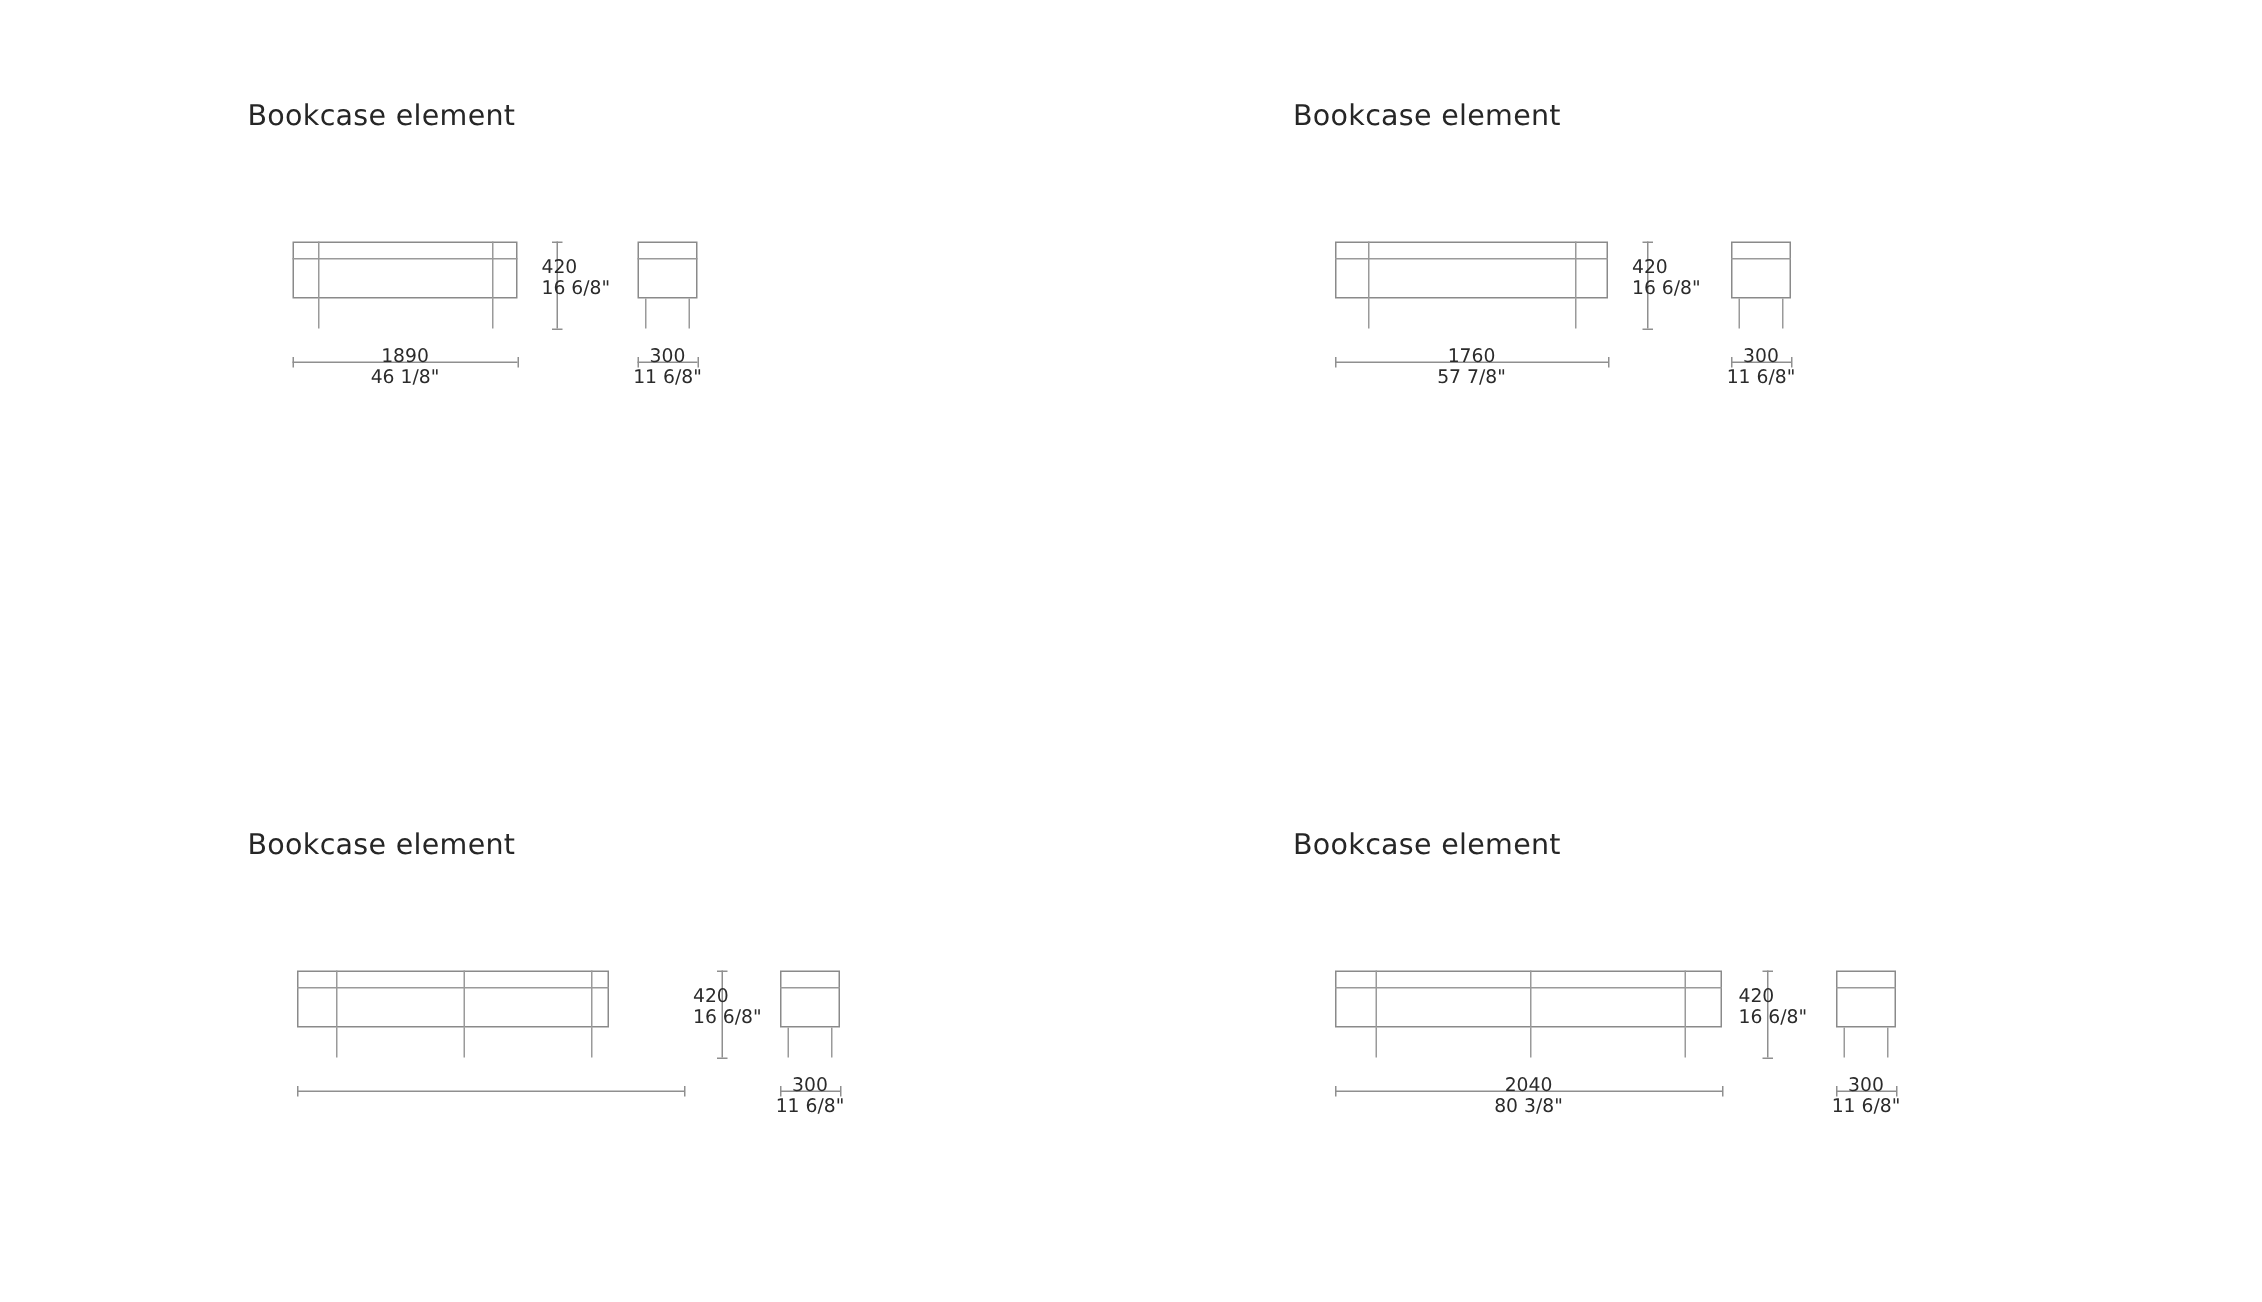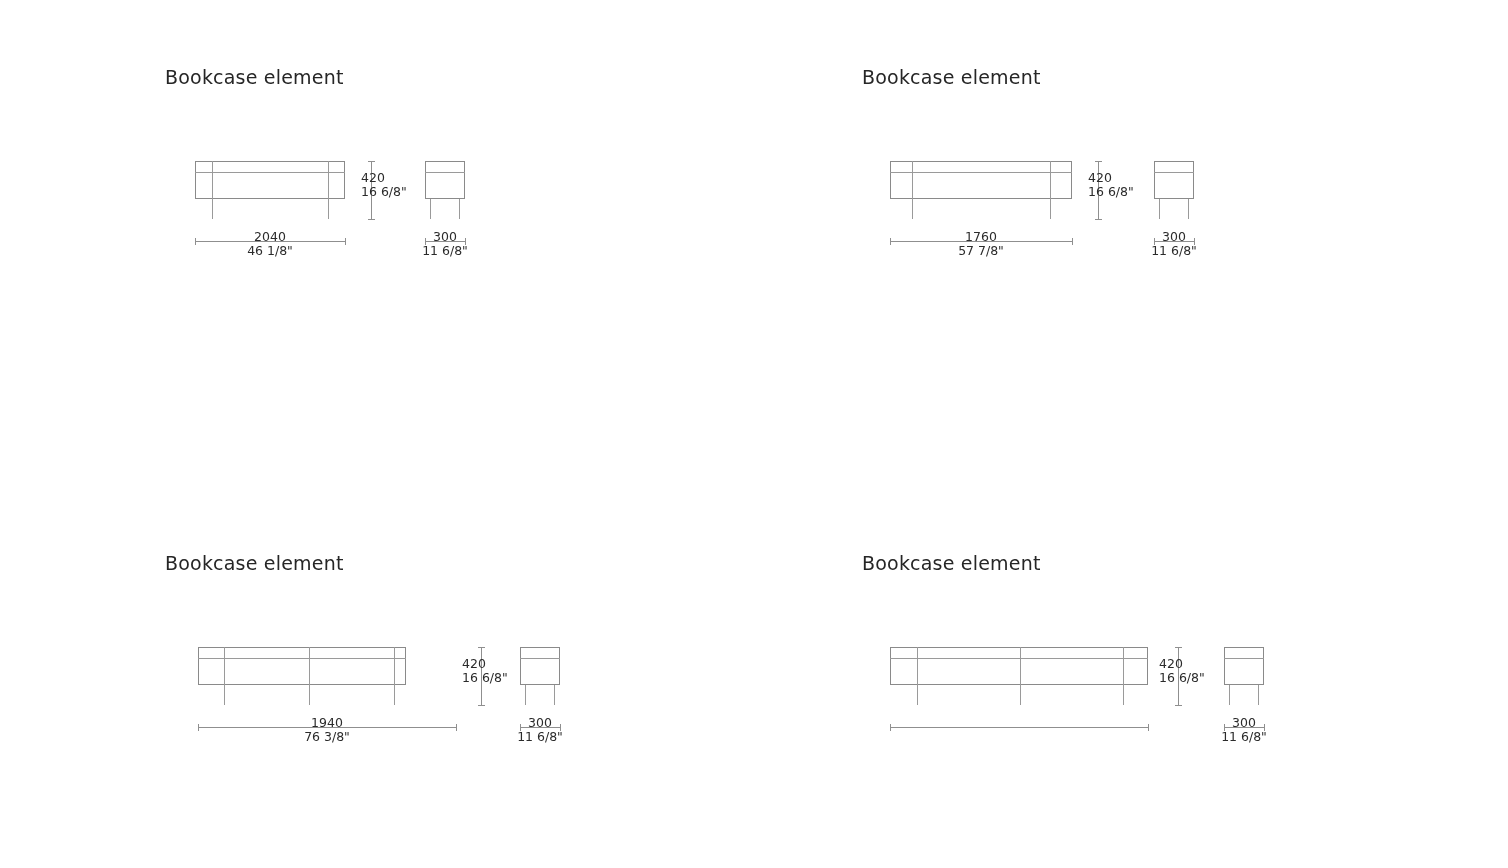--- a/index.html
+++ b/index.html
@@ -136,21 +136,21 @@
         <div class="vdiv" style="left:17px; height:38px;"></div>
         <div class="vdiv" style="left:133px; height:38px;"></div>
         <div class="leg" style="left:17px; top:38px; height:20px;"></div>
         <div class="leg" style="left:133px; top:38px; height:20px;"></div>
       </div>
 
       <div class="dim-line-h" style="left:30px; top:175px; width:150px;"></div>
       <div class="dim-tick-v" style="left:30px; top:172px;"></div>
       <div class="dim-tick-v" style="left:180px; top:172px;"></div>
       <div class="dim-label" style="left:30px; top:164px; width:150px;">
-        <span class="mm">2040</span>
+        <span class="mm">1890</span>
         <span class="inch">46 1/8"</span>
       </div>
 
       <div class="dim-line-v" style="left:206px; top:95px; height:58px;"></div>
       <div class="dim-tick-h" style="left:203px; top:95px;"></div>
       <div class="dim-tick-h" style="left:203px; top:153px;"></div>
       <div class="dim-label left-al" style="left:196px; top:105px; width:70px;">
         <span class="mm">420</span>
         <span class="inch">16 6/8"</span>
       </div>
@@ -233,24 +233,20 @@
         <div class="vdiv" style="left:111px; height:38px;"></div>
         <div class="vdiv" style="left:196px; height:38px;"></div>
         <div class="leg" style="left:26px; top:38px; height:20px;"></div>
         <div class="leg" style="left:111px; top:38px; height:20px;"></div>
         <div class="leg" style="left:196px; top:38px; height:20px;"></div>
       </div>
 
       <div class="dim-line-h" style="left:33px; top:175px; width:258px;"></div>
       <div class="dim-tick-v" style="left:33px; top:172px;"></div>
       <div class="dim-tick-v" style="left:291px; top:172px;"></div>
-      <div class="dim-label" style="left:33px; top:164px; width:258px;">
-        <span class="mm">1940</span>
-        <span class="inch">76 3/8"</span>
-      </div>
 
       <div class="dim-line-v" style="left:316px; top:95px; height:58px;"></div>
       <div class="dim-tick-h" style="left:313px; top:95px;"></div>
       <div class="dim-tick-h" style="left:313px; top:153px;"></div>
       <div class="dim-label left-al" style="left:297px; top:105px; width:70px;">
         <span class="mm">420</span>
         <span class="inch">16 6/8"</span>
       </div>
 
       <div class="side" style="left:355px; top:95px; width:40px; height:58px;">
@@ -283,20 +279,24 @@
         <div class="vdiv" style="left:130px; height:38px;"></div>
         <div class="vdiv" style="left:233px; height:38px;"></div>
         <div class="leg" style="left:27px; top:38px; height:20px;"></div>
         <div class="leg" style="left:130px; top:38px; height:20px;"></div>
         <div class="leg" style="left:233px; top:38px; height:20px;"></div>
       </div>
 
       <div class="dim-line-h" style="left:28px; top:175px; width:258px;"></div>
       <div class="dim-tick-v" style="left:28px; top:172px;"></div>
       <div class="dim-tick-v" style="left:286px; top:172px;"></div>
+      <div class="dim-label" style="left:28px; top:164px; width:258px;">
+        <span class="mm">2040</span>
+        <span class="inch">80 3/8"</span>
+      </div>
 
       <div class="dim-line-v" style="left:316px; top:95px; height:58px;"></div>
       <div class="dim-tick-h" style="left:313px; top:95px;"></div>
       <div class="dim-tick-h" style="left:313px; top:153px;"></div>
       <div class="dim-label left-al" style="left:297px; top:105px; width:70px;">
         <span class="mm">420</span>
         <span class="inch">16 6/8"</span>
       </div>
 
       <div class="side" style="left:362px; top:95px; width:40px; height:58px;">

